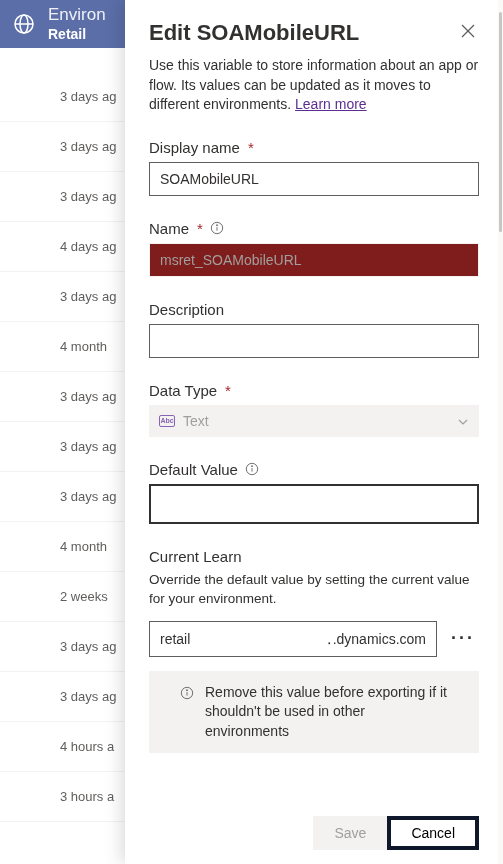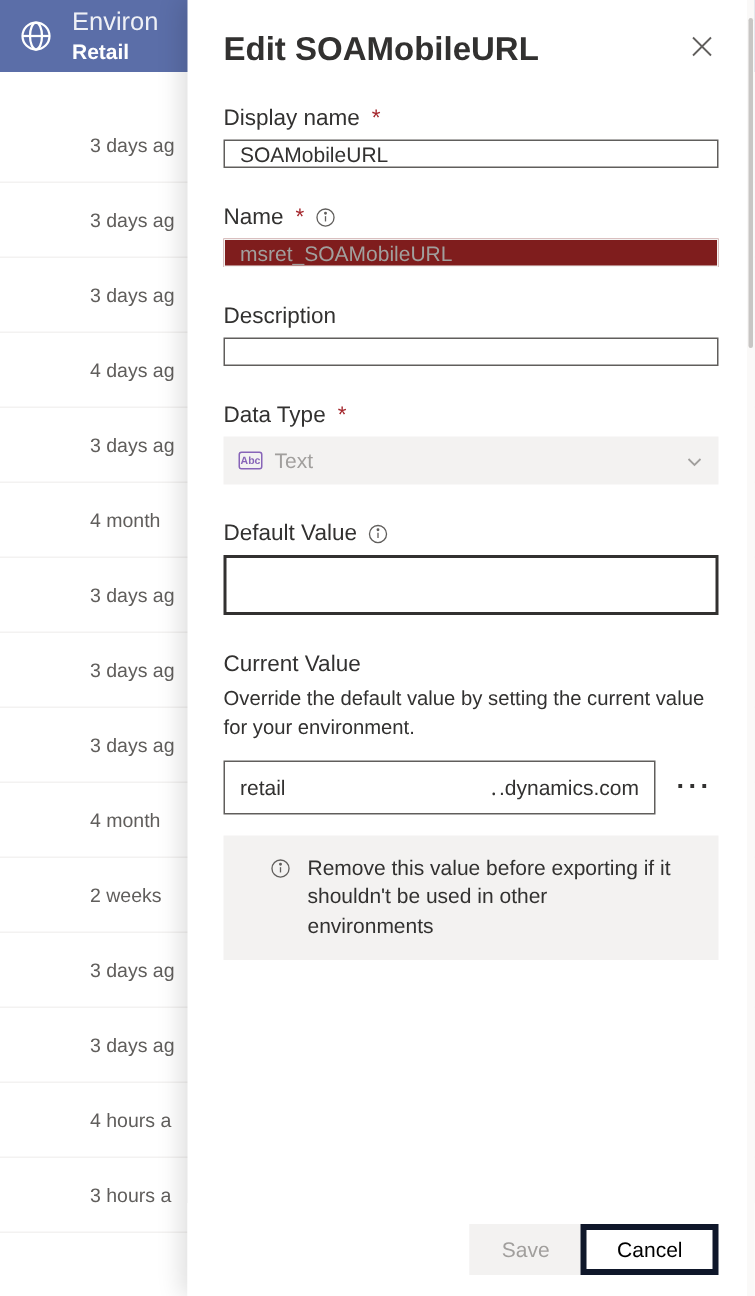--- a/index.html
+++ b/index.html
@@ -81,36 +81,36 @@
     color: #323130;
     line-height: 1.4;
   }
   .panel-desc a { color: #5b2e91; text-decoration: underline; cursor: pointer; }
 
   .field-group { margin-top: 24px; }
   .field-label {
     font-size: 15px;
     color: #323130;
     display: flex;
-    align-items: flex-end;
+    align-items: flex-start;
     gap: 6px;
     margin-bottom: 6px;
   }
   .req { color: #a4262c; margin-left: 2px; }
 
   .info-icon {
     width: 16px; height: 16px;
     display: inline-flex; align-items: center; justify-content: center;
     color: #605e5c;
   }
   .info-icon svg { width: 14px; height: 14px; }
 
   .text-input {
     width: 100%;
-    height: 19px;
+    height: 34px;
     border: 1px solid #605e5c;
     padding: 0 10px;
     font-size: 14px;
     color: #323130;
     background: #fff;
   }
   .text-input.readonly {
     background: #7f1d1d;
     border: 1px solid #f3f2f1;
     color: #a19f9d;
@@ -302,20 +302,23 @@
       <button class="close-btn">
         <span>
           <svg viewBox="0 0 14 14" stroke="#605e5c" stroke-width="1.2">
             <line x1="1" y1="1" x2="13" y2="13"></line>
             <line x1="13" y1="1" x2="1" y2="13"></line>
           </svg>
         </span>
       </button>
     </div>
 
+    <p class="panel-desc">
+      <span>Use this variable to store information about an app or flow. Its values can be updated as it moves to different environments. </span><a>Learn more</a>
+    </p>
 
     <div class="field-group">
       <div class="field-label">
         <span>Display name</span>
           <span class="req">*</span>
       </div>
       <input class="text-input" type="text" value="SOAMobileURL" style="">
     </div>
 
     <div class="field-group">
@@ -367,21 +370,21 @@
             <line x1="8" y1="7" x2="8" y2="11"></line>
             <circle cx="8" cy="4.8" r="0.6" fill="#605e5c"></circle>
           </svg>
         </span>
       </div>
       <input class="default-value-input" type="text" value="" style="">
     </div>
 
     <div class="field-group">
       <div class="field-label">
-        <span>Current Value</span>
+        <span>Current Learn</span>
       </div>
       <p class="helper-text">Override the default value by setting the current value for your environment.</p>
       <div class="current-value-row">
         <div class="current-value-input">
           <span>retail</span>
           <span>․.dynamics.com</span>
         </div>
         <button class="dots-btn">
           <span>···</span>
         </button>

